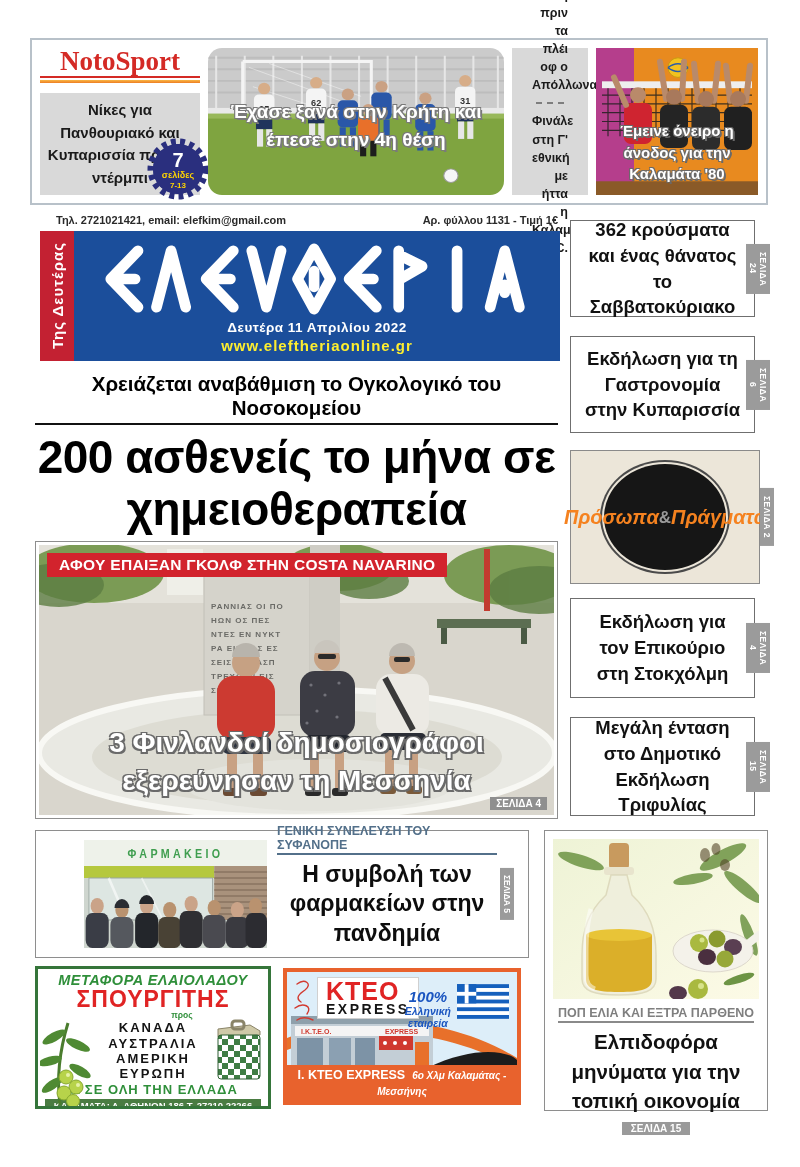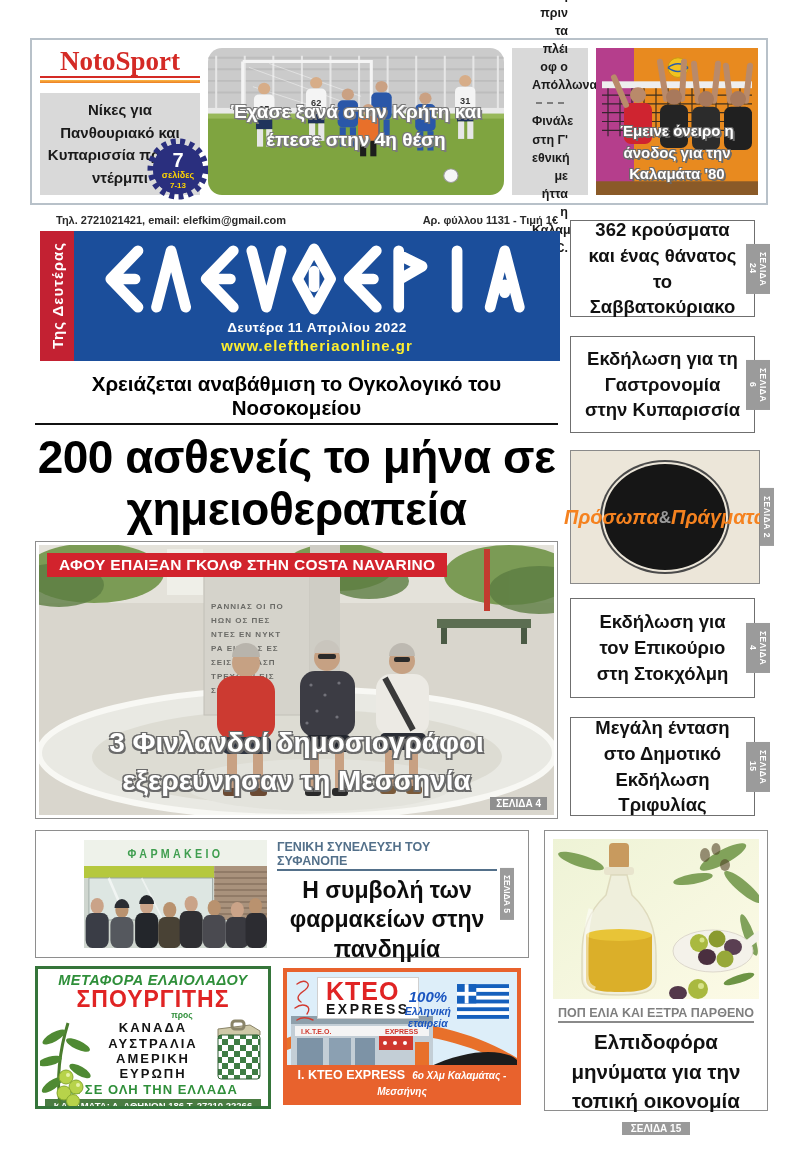--- a/index.html
+++ b/index.html
@@ -76,21 +76,21 @@
   .ps-caption { position:absolute; left:0; right:0; bottom:18px; text-align:center; color:#fff; font-weight:bold;
     font-size:28px; line-height:1.35;
     text-shadow:2px 2px 0 #6a6a6a,-1.5px -1.5px 0 #6a6a6a,1.5px -1.5px 0 #6a6a6a,-1.5px 1.5px 0 #6a6a6a; }
   .ps-badge { position:absolute; right:10px; bottom:8px; background:#8f8f8f; color:#fff; font-weight:bold; font-size:10px; padding:1px 6px; }
 
   
   .pharm-box { position:absolute; left:35px; top:830px; width:494px; height:128px; border:1px solid #8e8e8e;
     background:#fff; display:flex; gap:10px; padding:9px; }
   .pharm-photo { width:222px; height:100%; flex:none;padding-left:39px; }
   .pharm-photo svg { display:block; width:100%; height:100%; }
-  .pharm-text { flex:1; display:flex; flex-direction:column; align-items:center; justify-content:space-between; padding-right:22px; }
+  .pharm-text { flex:1; display:flex; flex-direction:column; align-items:center; justify-content:flex-end; padding-right:22px; }
   .pharm-kicker { font-weight:bold; font-size:12.5px; color:#53708a; border-bottom:2px solid #53708a; padding-bottom:1px; }
   .pharm-headline { margin-top:5px; font-weight:bold; font-size:23px; line-height:1.28; text-align:center; color:#0d0d0d; max-width:215px; }
   .pharm-tab { position:absolute; right:14px; top:50%; transform:translateY(-50%); background:#9b9b9b; color:#fff;
     writing-mode:vertical-rl; font-size:8.5px; font-weight:bold; padding:7px 2px; }
 
   
   .olive-box { position:absolute; left:544px; top:830px; width:224px; height:281px; border:1px solid #8e8e8e;
     background:#fff; padding:8px; text-align:center; }
   .olive-photo { width:100%; height:160px; }
   .olive-photo svg { display:block; width:100%; height:100%; }

